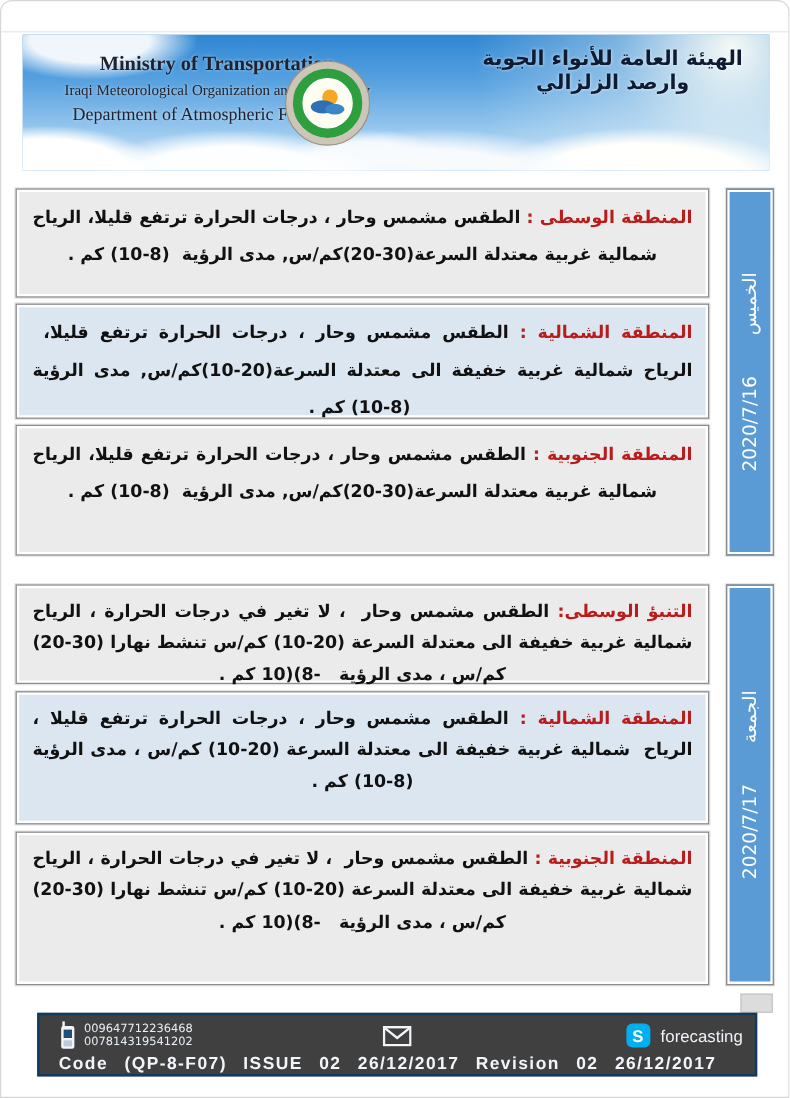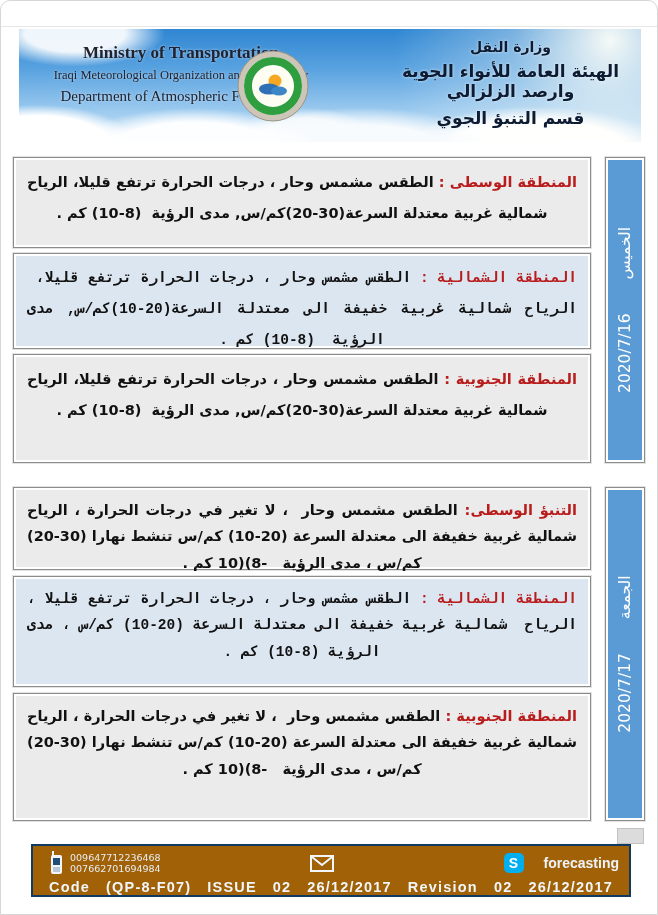--- a/index.html
+++ b/index.html
@@ -36,50 +36,50 @@
   .hdr-ar .l3{font-size:17px;}
   .logo{position:absolute;left:218px;top:21px;width:72px;height:72px;}
 
   
   .section{position:absolute;left:12px;width:632px;display:flex;align-items:stretch;}
   .sec1{top:156px;height:306px;}
   .sec2{top:486px;height:334px;}
   .boxes{width:578px;display:flex;flex-direction:column;justify-content:space-between;}
   .framed{border:1px solid #8c8c8c;box-shadow:inset 0 0 0 2px #ffffff,0 0 0 1px #e3e3e3;}
   .box{box-sizing:border-box;padding:9px 13px 0 13px;background:#ebebeb;}
-  .box.blue{background:#dce6f1;font-family:Liberation Mono, monospace;}
+  .box.blue{background:#dce6f1;}
   .box p{margin:0;direction:rtl;text-align:justify;text-align-last:center;
     font-size:14.5px;font-weight:bold;color:#111111;line-height:2.15;}
   .sec2 .box p{line-height:1.82;}
   .region{color:#b91c1c;}
   .sidebar{width:40px;margin-left:14px;background:#5b9bd5;position:relative;box-sizing:border-box;}
   .side-label{position:absolute;top:50%;left:50%;transform:translate(-50%,-50%) rotate(-90deg);
     white-space:nowrap;direction:rtl;color:#ffffff;font-size:15.5px;}
   .side-label .date{margin-right:34px;}
 
   
   .sec1 .b1{height:91px;} .sec1 .b2{height:96px;} .sec1 .b3{height:109px;}
   .sec2 .b1{height:83px;} .sec2 .b2{height:111px;} .sec2 .b3{height:128px;}
 
   .corner-chip{position:absolute;left:616px;top:827px;width:27px;height:16px;
     background:#dcdcdc;border:1px solid #c2c2c2;box-sizing:border-box;}
 
   
   .footer{position:absolute;left:30px;top:843px;width:600px;height:53px;box-sizing:border-box;
-    background:#a16207;border:2px solid #123a61;color:#ffffff;font-family:"Liberation Sans",sans-serif;}
+    background:#404040;border:2px solid #123a61;color:#ffffff;font-family:"Liberation Sans",sans-serif;}
   .foot-row1{display:flex;align-items:center;height:30px;padding:2px 10px 0 16px;}
   .phone-group{display:flex;align-items:center;}
   .phone-nums{margin-left:6px;font-size:9.5px;line-height:1.2;color:#e8eef5;font-family:"DejaVu Sans",sans-serif;}
   .email-group{flex:1;display:flex;align-items:center;justify-content:center;margin-left:-20px;}
   .email-text{margin-left:8px;font-size:15px;color:#eef3f9;}
   .skype-group{display:flex;align-items:center;}
   .skype-badge{width:20px;height:20px;border-radius:5px;background:#00aff0;color:#ffffff;
     font-weight:bold;font-size:14px;display:flex;align-items:center;justify-content:center;}
-  .skype-name{margin-left:20px;font-size:14px;color:#eef3f9;font-weight:bold;}
-  .foot-row2{display:flex;justify-content:space-between;padding:1px 16px 0 16px;
+  .skype-name{margin-left:9px;font-size:14px;color:#eef3f9;}
+  .foot-row2{display:flex;justify-content:space-between;padding:1px 32px 0 16px;
     font-size:14.5px;font-weight:bold;letter-spacing:1.2px;color:#f2f6fa;}
 </style>
 </head>
 <body>
 
 <div class="page">
   <div class="top-line"></div>
 
   <div class="header">
     <div class="hdr-en">
@@ -90,23 +90,21 @@
     <svg class="logo" viewBox="0 0 72 72">
       <circle cx="36" cy="36" r="35" fill="#cdc6b8" stroke="#9a9384" stroke-width="1"></circle>
       <circle cx="36" cy="36" r="29" fill="#ffffff"></circle>
       <circle cx="36" cy="36" r="25" fill="none" stroke="#2f9e3e" stroke-width="8"></circle>
       <circle cx="36" cy="36" r="20" fill="#fdfdf2"></circle>
       <circle cx="38" cy="31" r="6.5" fill="#f7a823"></circle>
       <ellipse cx="32" cy="39" rx="10" ry="5.5" fill="#2e6fb5"></ellipse>
       <ellipse cx="42" cy="41" rx="8" ry="4.5" fill="#3c86c8"></ellipse>
     </svg>
     <div class="hdr-ar">
-      <div class="l1">وزارة النقل</div>
       <div class="l2">الهيئة العامة للأنواء الجوية وارصد الزلزالي</div>
-      <div class="l3">قسم التنبؤ الجوي</div>
     </div>
   </div>
 
   <div class="section sec1">
     <div class="boxes">
       <div class="box b1 framed">
         <p><span class="region">المنطقة الوسطى :</span><span> الطقس مشمس وحار ، درجات الحرارة ترتفع قليلا، الرياح شمالية غربية معتدلة السرعة⁦(20-30)⁩كم/س, مدى الرؤية &nbsp;⁦(10-8)⁩ كم .</span></p>
       </div>
       <div class="box b2 blue framed">
         <p><span class="region">المنطقة الشمالية :</span><span> الطقس مشمس وحار ، درجات الحرارة ترتفع قليلا،&nbsp; الرياح شمالية غربية خفيفة الى معتدلة السرعة⁦(10-20)⁩كم/س, مدى الرؤية &nbsp;⁦(10-8)⁩ كم .</span></p>
@@ -147,21 +145,21 @@
     <div class="foot-row1">
       <div class="phone-group">
         <svg width="15" height="24" viewBox="0 0 15 24">
           <rect x="2" y="4" width="11" height="19" rx="2" fill="#f2f6fa"></rect>
           <rect x="4" y="7" width="7" height="7" fill="#1f4e79"></rect>
           <rect x="4" y="16" width="7" height="5" fill="#b9c9da"></rect>
           <rect x="3" y="0" width="2" height="5" fill="#f2f6fa"></rect>
         </svg>
         <div class="phone-nums">
           <div>009647712236468</div>
-          <div>007662701694984</div>
+          <div>007814319541202</div>
         </div>
       </div>
       <div class="email-group">
         <svg width="24" height="17" viewBox="0 0 24 17">
           <rect x="1" y="1" width="22" height="15" fill="none" stroke="#f2f6fa" stroke-width="2"></rect>
           <polyline points="2,2 12,10 22,2" fill="none" stroke="#f2f6fa" stroke-width="2"></polyline>
         </svg>
       </div>
       <div class="skype-group">
         <span class="skype-badge">S</span>

